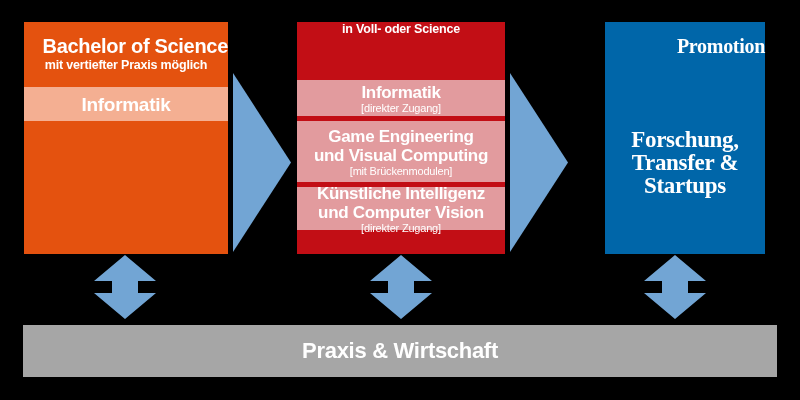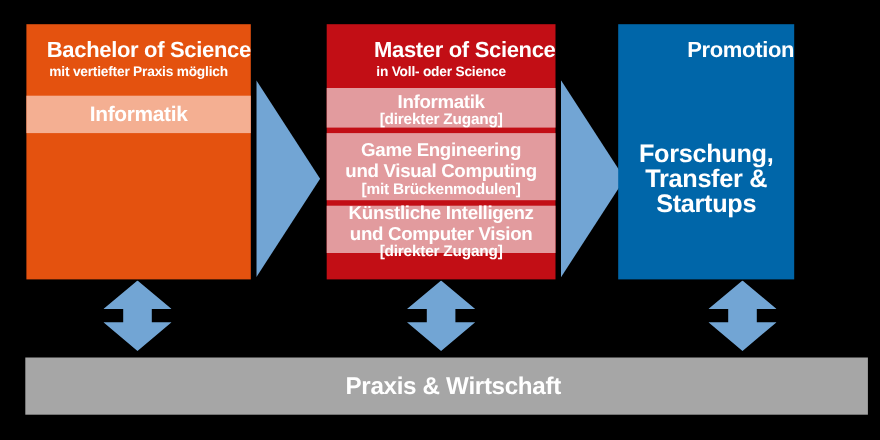--- a/index.html
+++ b/index.html
@@ -9,34 +9,34 @@
     font-family:"Liberation Sans",sans-serif;
     -webkit-font-smoothing:antialiased;
   }
   .stage{position:relative;width:800px;height:400px;}
   .box{
     position:absolute;top:22px;height:232px;
     color:#fff;text-align:center;box-sizing:border-box;
   }
   .box-bachelor{left:24px;width:204px;background:var(--orange);}
   .box-master{left:297px;width:208px;background:var(--red);}
-  .box-promotion{left:562px;width:160px;background:var(--blue);}
+  .box-promotion{left:605px;width:160px;background:var(--blue);font-family:Liberation Serif, serif;}
   .box-title{
     margin-top:12px;font-size:20px;font-weight:bold;line-height:24px;
     letter-spacing:-0.3px;
     text-align:right;
   }
   .box-subtitle{font-size:12.5px;font-weight:bold;line-height:15px;letter-spacing:-0.2px;}
   .band{
     position:absolute;left:0;width:100%;
     display:flex;flex-direction:column;justify-content:center;align-items:center;
     box-sizing:border-box;
   }
   .band-label{font-weight:bold;white-space:pre-line;letter-spacing:-0.3px;}
-  .band-note{font-weight:bold;font-size:14px;line-height:12px;letter-spacing:-0.2px;}
+  .band-note{font-weight:normal;font-size:11px;line-height:12px;letter-spacing:-0.2px;}
   .bachelor-band{top:65px;height:34px;background:var(--orange_light);}
   .bachelor-band .band-label{font-size:19px;line-height:21px;}
   .master-band{background:var(--red_light);}
   .master-band .band-label{font-size:17px;line-height:19px;}
   .master-band-1{top:58px;height:36px;}
   .master-band-2{top:99px;height:61px;}
   .master-band-3{top:165px;height:43px;}
   .promotion-body{
     position:absolute;top:106px;left:0;width:100%;
     font-size:23px;font-weight:bold;line-height:23px;white-space:pre-line;
@@ -46,42 +46,41 @@
   .tri-1{left:233px;}
   .tri-2{left:510px;}
   .varrow{position:absolute;top:255px;width:62px;height:64px;color:var(--arrow_blue);}
   .varrow-1{left:94px;}
   .varrow-2{left:370px;}
   .varrow-3{left:644px;}
   .praxis-bar{
     position:absolute;left:23px;top:325px;width:754px;height:52px;
     background:var(--gray);color:#fff;
     display:flex;align-items:center;justify-content:center;
-    font-size:22px;font-weight:bold;letter-spacing:-0.3px;padding-left:12px;
+    font-size:22px;font-weight:bold;letter-spacing:-0.3px;
   }
 </style>
 </head>
 <body style="--background: #000000; --orange: #E4520F; --orange_light: #F4AF92; --red: #C20E15; --red_light: #E29B9E; --blue: #0066A9; --arrow_blue: #72A5D4; --gray: #A6A6A6; --text: #FFFFFF;">
 
 <div class="stage">
 
   <section class="box box-bachelor">
     <div class="box-title">Bachelor of Science</div>
     <div class="box-subtitle">mit vertiefter Praxis möglich</div>
     <div class="band bachelor-band">
       <span class="band-label">Informatik</span>
     </div>
   </section>
 
   <svg class="tri tri-1" viewBox="0 0 58 179" aria-hidden="true">
     <polygon points="0,0 58,89.5 0,179" fill="currentColor"></polygon>
   </svg>
 
   <section class="box box-master">
-    <div class="box-title">Master of Science</div>
     <div class="box-subtitle">in Voll- oder Science</div>
 
     <div class="band master-band master-band-1">
       <span class="band-label">Informatik</span>
       <span class="band-note">[direkter Zugang]</span>
     </div>
 
     <div class="band master-band master-band-2">
       <span class="band-label">Game Engineering
 und Visual Computing</span>

